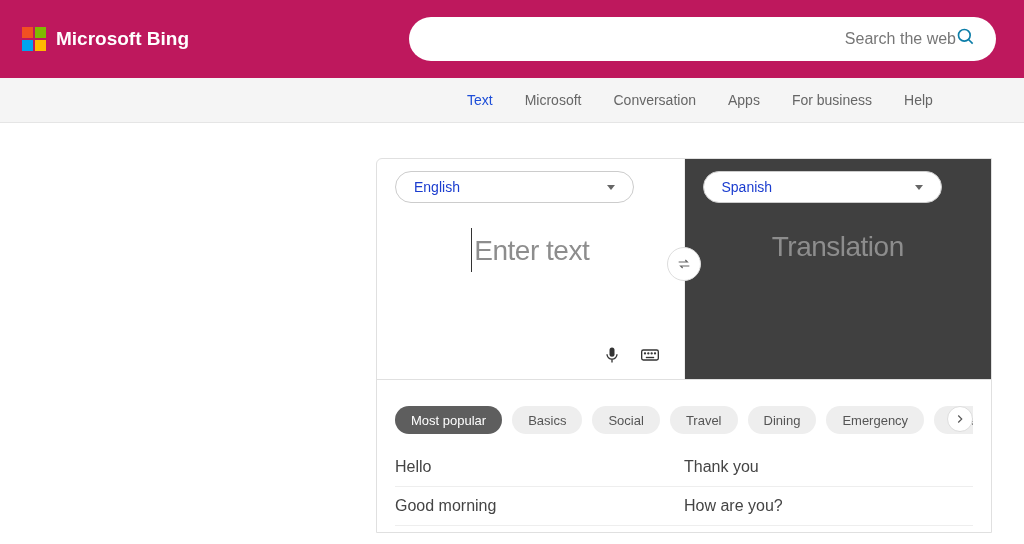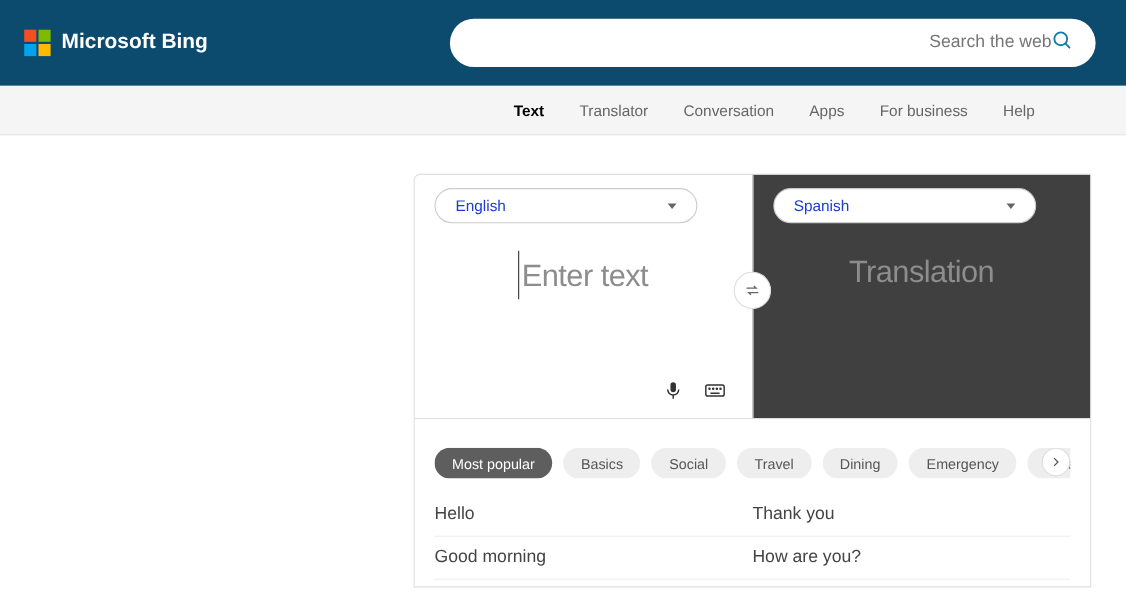--- a/index.html
+++ b/index.html
@@ -1,35 +1,35 @@
 <!DOCTYPE html>
 <html><head>
 <meta charset="utf-8">
 <style>
   * { box-sizing: border-box; margin: 0; padding: 0; font-family: "Segoe UI", Arial, sans-serif; }
   body { width: 1024px; height: 544px; overflow: hidden; background: #fff; }
 
   
-  .header { background: #0c4a6e; height: 78px; display: flex; align-items: center; padding: 0 22px; }
+  .header { background: #be185d; height: 78px; display: flex; align-items: center; padding: 0 22px; }
   .logo-block { display: flex; align-items: center; gap: 10px; }
   .ms-logo { width: 24px; height: 24px; display: grid; grid-template-columns: 1fr 1fr; grid-template-rows: 1fr 1fr; gap: 2px; }
   .ms-logo span:nth-child(1){ background:#f25022;} .ms-logo span:nth-child(2){ background:#7fba00;}
   .ms-logo span:nth-child(3){ background:#00a4ef;} .ms-logo span:nth-child(4){ background:#ffb900;}
   .brand { color:#fff; font-size:19px; font-weight:600; }
 
   .search-wrap { margin-left:220px; }
   .search-bar { width: 587px; height:44px; background:#fff; border-radius:22px; display:flex; align-items:center; padding:0 20px; }
   .search-bar input { flex:1; border:none; outline:none; font-size:16px; color:#444; background:transparent;text-align:right; }
   .search-bar input::placeholder { color:#767676; }
   .search-icon svg { width:20px; height:20px; }
 
   
   .subnav { height:45px; background:#f5f5f5; border-bottom:1px solid #e5e5e5; display:flex; align-items:center; padding-left:467px; gap:32px; }
   .subnav-item { font-size:14px; color:#666; cursor:pointer; }
-  .subnav-item.active { font-weight:700; color:#000000; }
+  .subnav-item.active { font-weight:400; color:#1d4ed8; }
 
   
   .card { position:absolute; left:376px; top:158px; width:616px; border:1px solid #e0e0e0; border-radius:6px 0 0 0; background:#fff; }
   .panes { display:flex; position:relative; }
   .pane { flex:1; padding:12px 18px 10px 18px; }
   .pane.right { background:#404040; border-left:1px solid #eee; }
   .lang-select { width:239px; height:32px; border:1px solid #ccc; border-radius:16px; display:flex; align-items:center; justify-content:space-between; padding:0 18px; cursor:pointer; background:#fff;text-align:right; }
   .lang-select .lang { color:#1a3ccf; font-size:14px; }
   .caret { width:0;height:0;border-left:4px solid transparent;border-right:4px solid transparent;border-top:5px solid #666; }
   .big-text { font-size:28px; color:#8d8d8d; margin-top:28px; font-weight:400; letter-spacing:-0.5px;text-align:center; }
@@ -74,21 +74,21 @@
             <circle cx="10" cy="10" r="7"></circle>
             <line x1="20" y1="20" x2="15" y2="15"></line>
           </svg>
       </span>
     </div>
   </div>
 </div>
 
 <div class="subnav">
   <span class="subnav-item active">Text</span>
-  <span class="subnav-item">Translator</span>
+  <span class="subnav-item">Microsoft</span>
   <span class="subnav-item">Conversation</span>
   <span class="subnav-item">Apps</span>
   <span class="subnav-item">For business</span>
   <span class="subnav-item">Help</span>
 </div>
 
 <div class="card">
   <div class="panes">
     <div class="pane left">
       <div class="lang-select">

